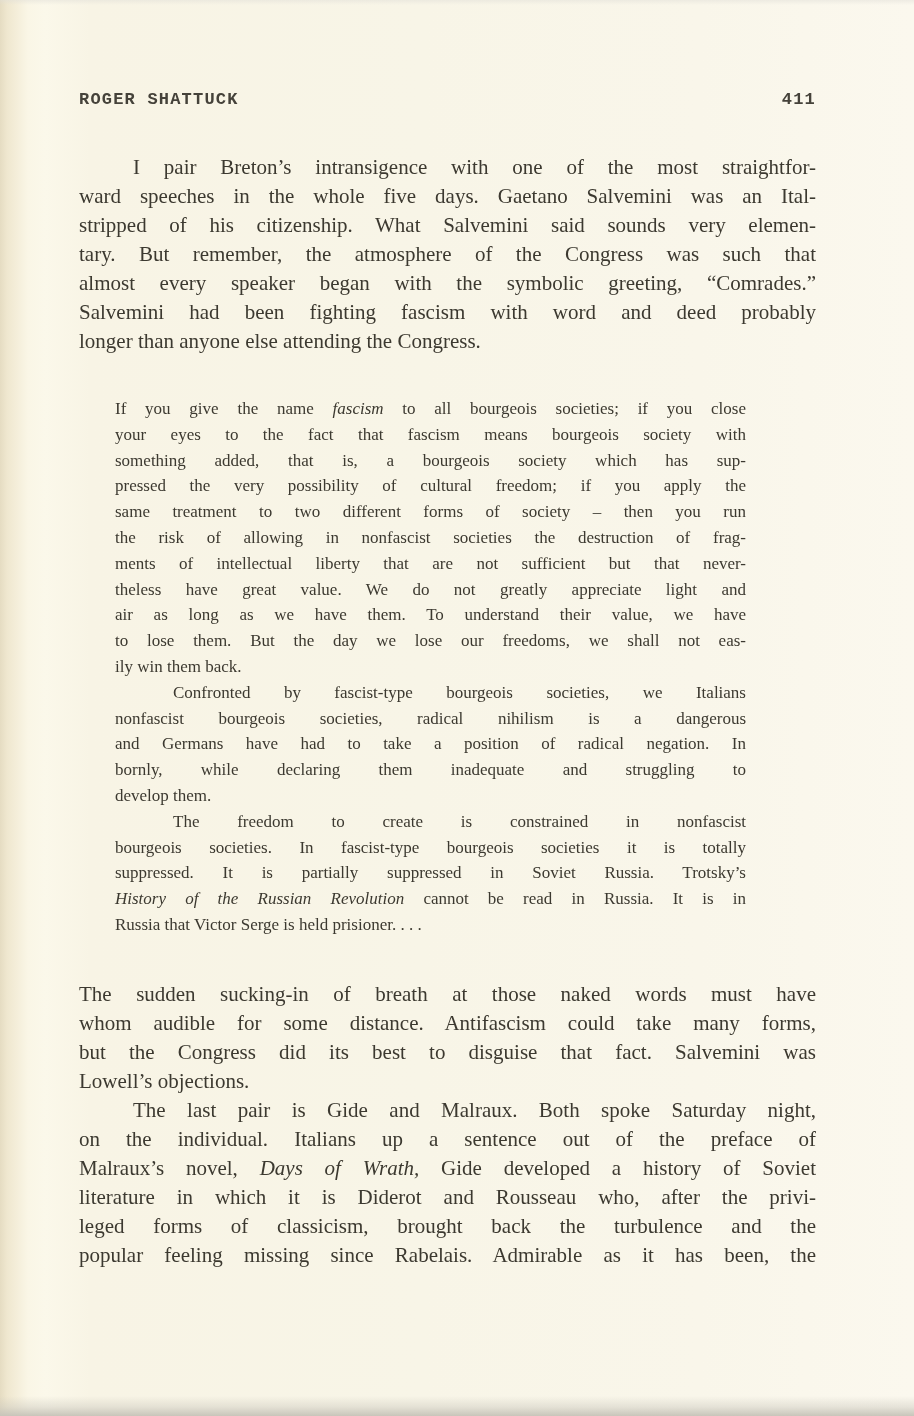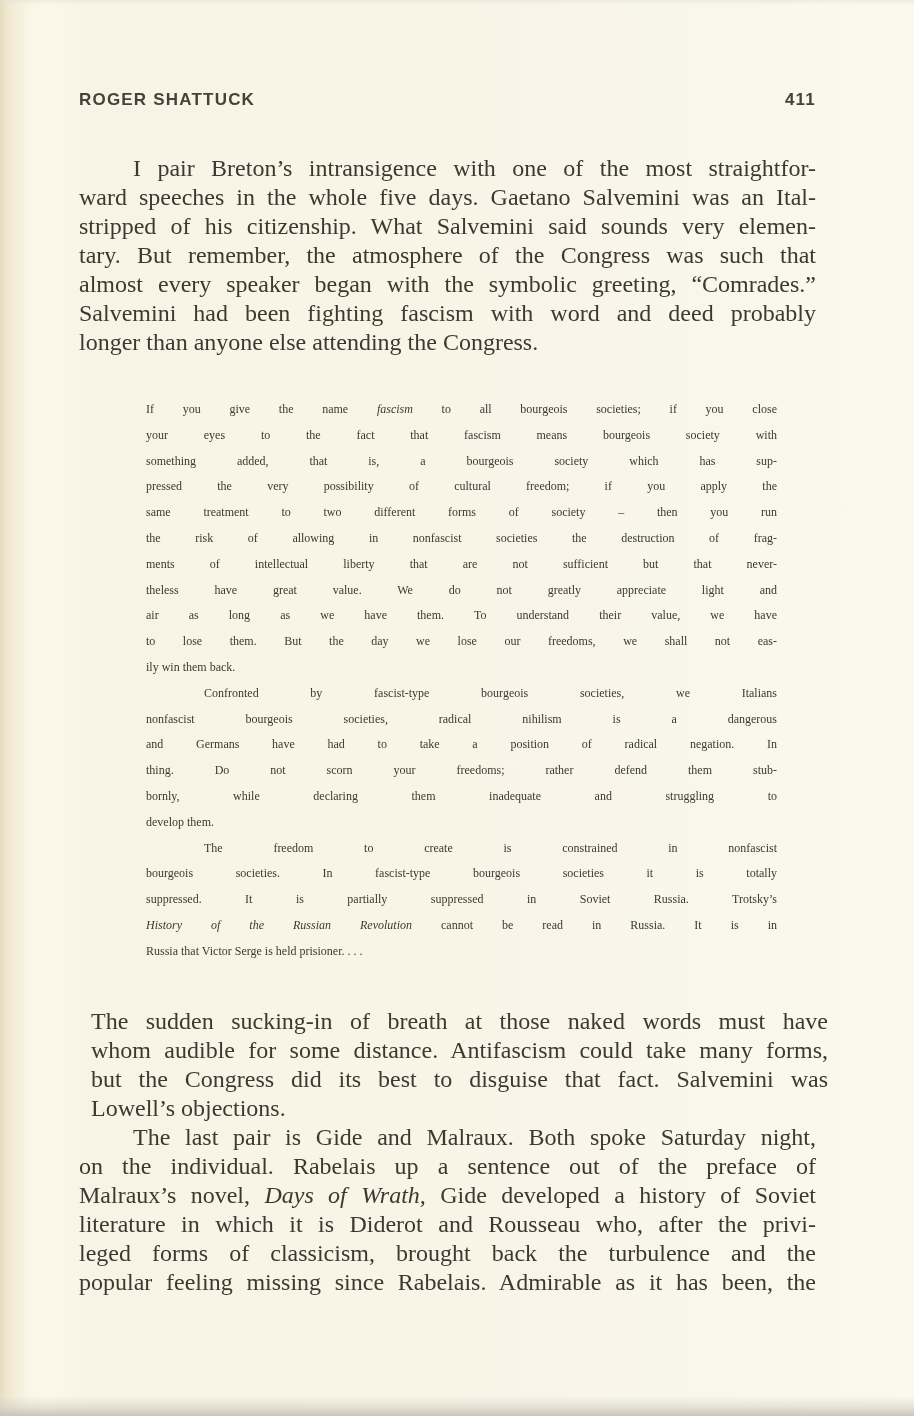--- a/index.html
+++ b/index.html
@@ -29,37 +29,37 @@
     position: relative;
     padding-left: 79px;
     padding-top: 90px;
     width: 737px;
   }
   .page-header {
     display: flex;
     justify-content: space-between;
     align-items: flex-start;
     width: 737px;
-    font-family: Liberation Sans, sans-serif;
+    font-family: Liberation Mono, monospace;
     font-size: 17px;
     font-weight: bold;
     letter-spacing: 1.2px;
     color: #45423a;
   }
   .block { width: 737px; }
-  .block.body { font-size: 24px; line-height: 29px; }
+  .block.body { font-size: 21px; line-height: 29px; }
   .block.quote {
     width: 631px;
-    margin-left: 67px;
-    font-size: 12px;
+    margin-left: 36px;
+    font-size: 17px;
     line-height: 25.8px;
   }
   .b0 { margin-top: 44px; }
   .b1 { margin-top: 40px; }
-  .b4 { margin-top: 42px; margin-left: 12px; }
+  .b4 { margin-top: 42px; }
   .ln {
     text-align: justify;
     text-align-last: justify;
     white-space: normal;
   }
   .ln.no-j { text-align-last: left; }
   .block.body .ln.ind { text-indent: 54px; }
   .block.quote .ln.ind { text-indent: 58px; }
   .it { font-style: italic; }
 </style>
@@ -93,40 +93,39 @@
           <div class="ln"><span>ments of intellectual liberty that are not sufficient but that never-</span></div>
           <div class="ln"><span>theless have great value. We do not greatly appreciate light and</span></div>
           <div class="ln"><span>air as long as we have them. To understand their value, we have</span></div>
           <div class="ln"><span>to lose them. But the day we lose our freedoms, we shall not eas-</span></div>
           <div class="ln no-j"><span>ily win them back.</span></div>
         </div>
         <div class="block quote b2">
           <div class="ln ind"><span>Confronted by fascist-type bourgeois societies, we Italians</span></div>
           <div class="ln"><span>nonfascist bourgeois societies, radical nihilism is a dangerous</span></div>
           <div class="ln"><span>and Germans have had to take a position of radical negation. In</span></div>
-          <div class="ln"><span>thing. Do not scorn your freedoms; rather defend them stub-</span></div>
           <div class="ln"><span>bornly, while declaring them inadequate and struggling to</span></div>
           <div class="ln no-j"><span>develop them.</span></div>
         </div>
         <div class="block quote b3">
           <div class="ln ind"><span>The freedom to create is constrained in nonfascist</span></div>
           <div class="ln"><span>bourgeois societies. In fascist-type bourgeois societies it is totally</span></div>
           <div class="ln"><span>suppressed. It is partially suppressed in Soviet Russia. Trotsky’s</span></div>
           <div class="ln"><span class="it">History of the Russian Revolution</span><span> cannot be read in Russia. It is in</span></div>
           <div class="ln no-j"><span>Russia that Victor Serge is held prisioner. . . .</span></div>
         </div>
         <div class="block body b4">
           <div class="ln"><span>The sudden sucking-in of breath at those naked words must have</span></div>
           <div class="ln"><span>whom audible for some distance. Antifascism could take many forms,</span></div>
           <div class="ln"><span>but the Congress did its best to disguise that fact. Salvemini was</span></div>
           <div class="ln no-j"><span>Lowell’s objections.</span></div>
         </div>
         <div class="block body b5">
           <div class="ln ind"><span>The last pair is Gide and Malraux. Both spoke Saturday night,</span></div>
-          <div class="ln"><span>on the individual. Rabelais up a sentence out of the preface of</span></div>
+          <div class="ln"><span>on the individual. Italians up a sentence out of the preface of</span></div>
           <div class="ln"><span>Malraux’s novel, </span><span class="it">Days of Wrath,</span><span> Gide developed a history of Soviet</span></div>
           <div class="ln"><span>literature in which it is Diderot and Rousseau who, after the privi-</span></div>
           <div class="ln"><span>leged forms of classicism, brought back the turbulence and the</span></div>
           <div class="ln"><span>popular feeling missing since Rabelais. Admirable as it has been, the</span></div>
         </div>
       </main>
   </div>
   <div class="edge-bottom"></div>
 </div>
 

